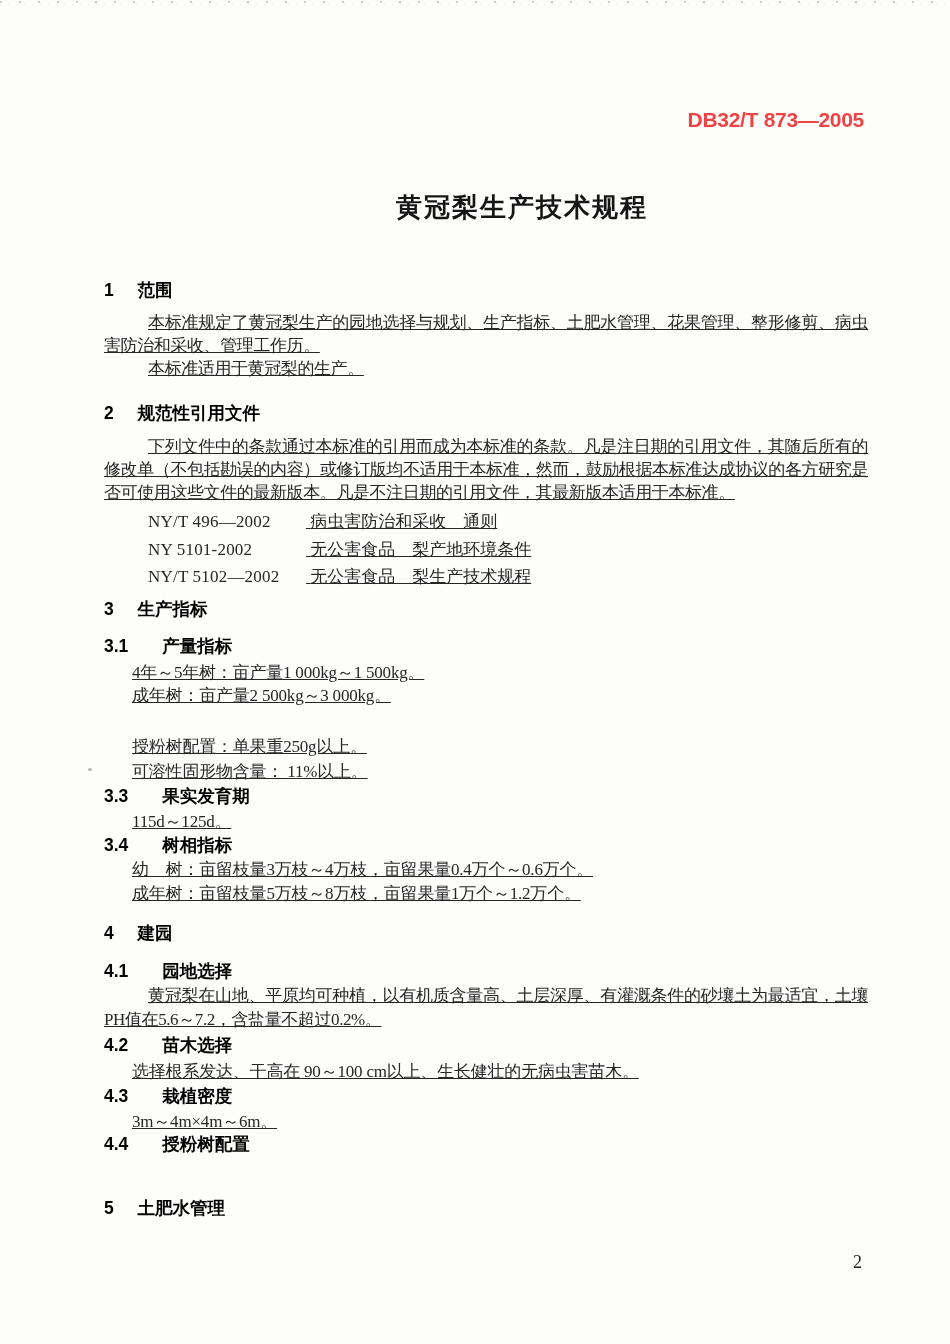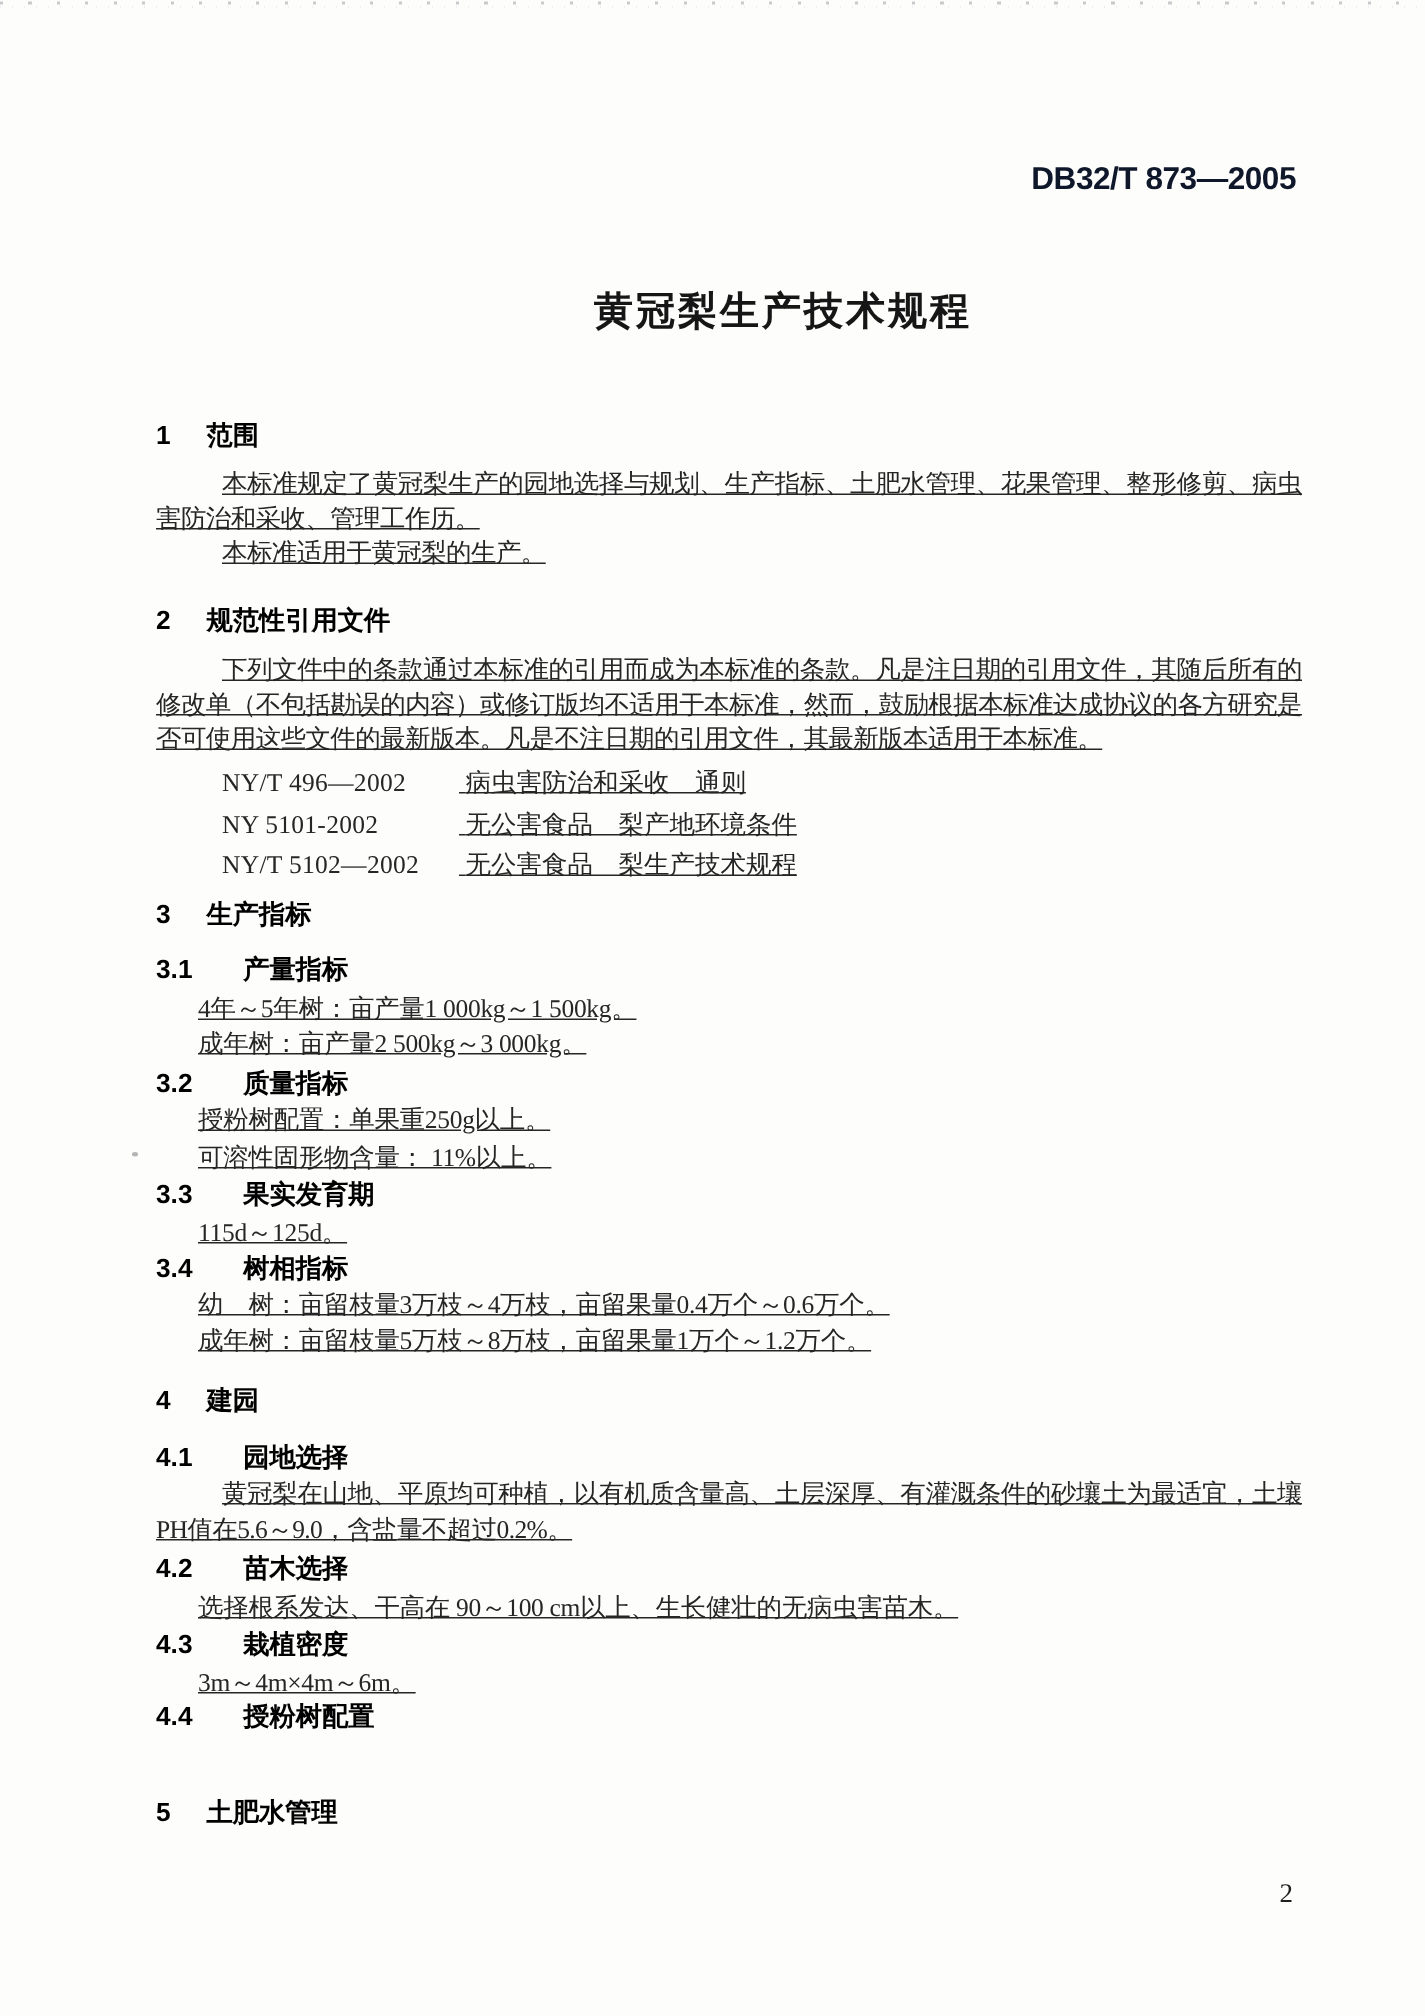--- a/index.html
+++ b/index.html
@@ -24,21 +24,21 @@
     background-position: 0 0, 0 3px;
   }
   .speck {
     position: absolute; width: 4px; height: 3px;
     background: rgba(70,70,80,0.40); border-radius: 50%;
   }
   .doc-code {
     position: absolute; top: 108px; right: 86px;
     font-family: "Liberation Sans", sans-serif;
     font-size: 21px; font-weight: 600; letter-spacing: -0.3px;
-    color: #0f172a;
+    color: #ef4444;
     padding-left: 36px;
   }
   .doc-title {
     position: absolute; top: 190px; left: 0; width: 100%;
     text-align: center;
     font-family: "Liberation Sans", sans-serif;
     font-size: 26px; font-weight: 700; letter-spacing: 2px;
     color: #161616;
     margin-left: 47px;
   }
@@ -116,24 +116,20 @@
 
   <div class="h" style="top:636px">
     <span class="hnum">3.1</span>
     <span class="htxt">产量指标</span>
   </div>
   <div class="block" style="top:661px">
     <div class="dline">4年～5年树：亩产量1 000kg～1 500kg。</div>
     <div class="dline">成年树：亩产量2 500kg～3 000kg。</div>
   </div>
 
-  <div class="h" style="top:712px">
-    <span class="hnum">3.2</span>
-    <span class="htxt">质量指标</span>
-  </div>
   <div class="block lh25" style="top:734px">
     <div class="dline">授粉树配置：单果重250g以上。</div>
     <div class="dline">可溶性固形物含量： 11%以上。</div>
   </div>
 
   <div class="h" style="top:786px">
     <span class="hnum">3.3</span>
     <span class="htxt">果实发育期</span>
   </div>
   <div class="block" style="top:810px">
@@ -152,21 +148,21 @@
   <div class="h lvl1" style="top:923px">
     <span class="hnum">4</span>
     <span class="htxt">建园</span>
   </div>
 
   <div class="h" style="top:961px">
     <span class="hnum">4.1</span>
     <span class="htxt">园地选择</span>
   </div>
   <div class="block lh24" style="top:984px">
-    <p class="para">黄冠梨在山地、平原均可种植，以有机质含量高、土层深厚、有灌溉条件的砂壤土为最适宜，土壤PH值在5.6～9.0，含盐量不超过0.2%。</p>
+    <p class="para">黄冠梨在山地、平原均可种植，以有机质含量高、土层深厚、有灌溉条件的砂壤土为最适宜，土壤PH值在5.6～7.2，含盐量不超过0.2%。</p>
   </div>
 
   <div class="h" style="top:1035px">
     <span class="hnum">4.2</span>
     <span class="htxt">苗木选择</span>
   </div>
   <div class="block" style="top:1060px">
     <div class="dline">选择根系发达、干高在 90～100 cm以上、生长健壮的无病虫害苗木。</div>
   </div>
 

